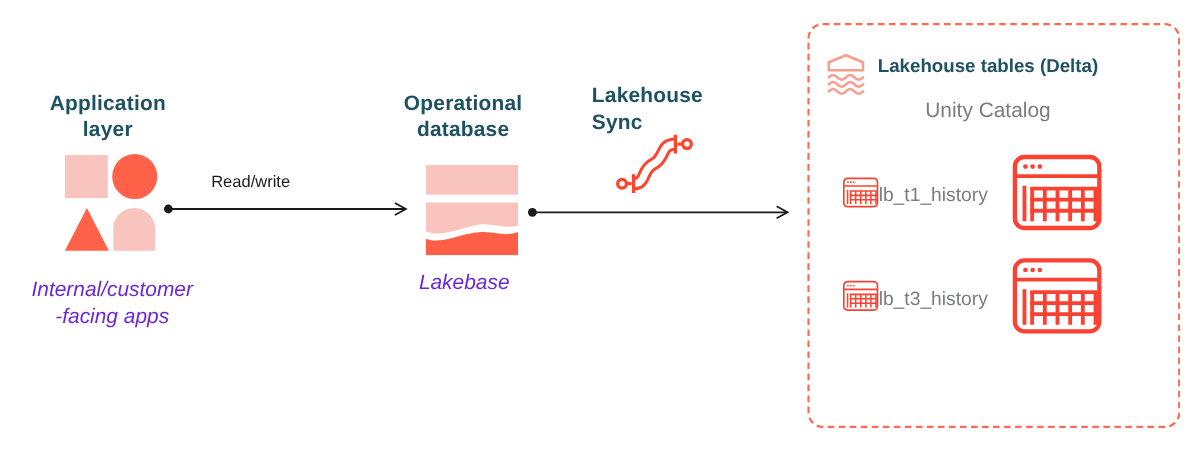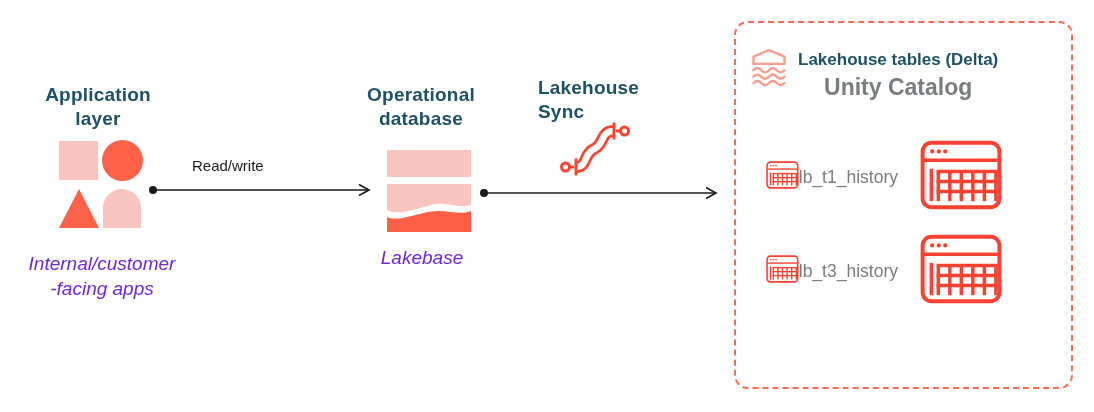--- a/index.html
+++ b/index.html
@@ -26,21 +26,21 @@
 
   .rw-label{position:absolute;left:192px;top:157px;width:120px;
             color:#1a1a1a;font-size:15px;font-weight:400;}
 
   
   .catalog-box{position:absolute;left:734px;top:21px;width:339px;height:368px;
                border:2px dashed #FF6B52;border-radius:14px;box-sizing:border-box;}
   .catalog-header{position:absolute;left:12px;top:24px;width:315px;display:flex;align-items:flex-start;}
   .catalog-header .txt{display:flex;flex-direction:column;align-items:center;margin-left:8px;}
   .catalog-title{color:#1E5162;font-size:17px;line-height:26px;font-weight:700;white-space:nowrap;}
-  .catalog-subtitle{color:#7A7D80;font-size:23px;line-height:24px;font-weight:700;margin-top:2px;}
+  .catalog-subtitle{color:#7A7D80;font-size:19px;line-height:24px;font-weight:400;margin-top:16px;}
 
   .tables-grid{position:absolute;left:30px;top:116px;display:grid;
                grid-template-columns:132px 132px;column-gap:22px;row-gap:22px;}
   .table-cell{display:flex;align-items:center;}
   .table-label{color:#7A7D80;font-size:17.5px;margin-top:4px;white-space:nowrap;}
 </style>
 </head>
 <body>
 
 <div class="canvas">

